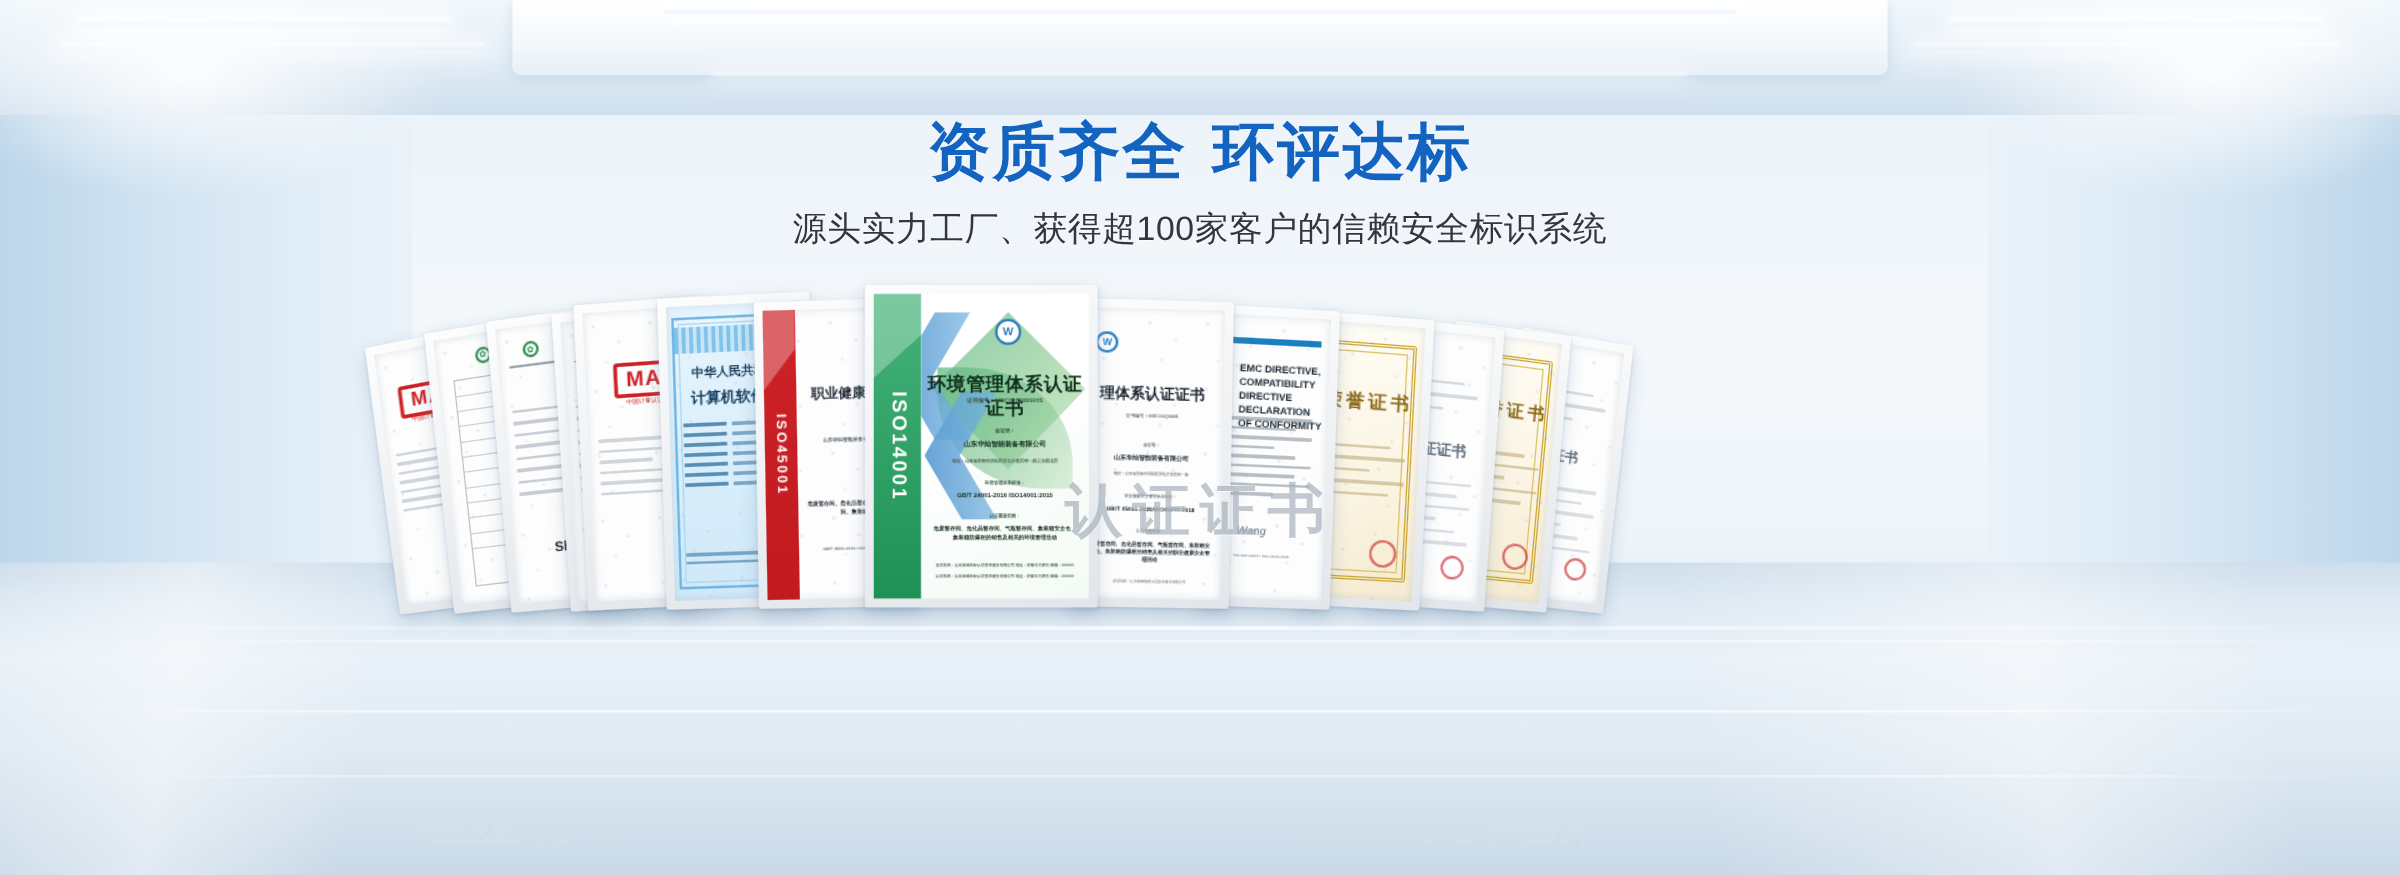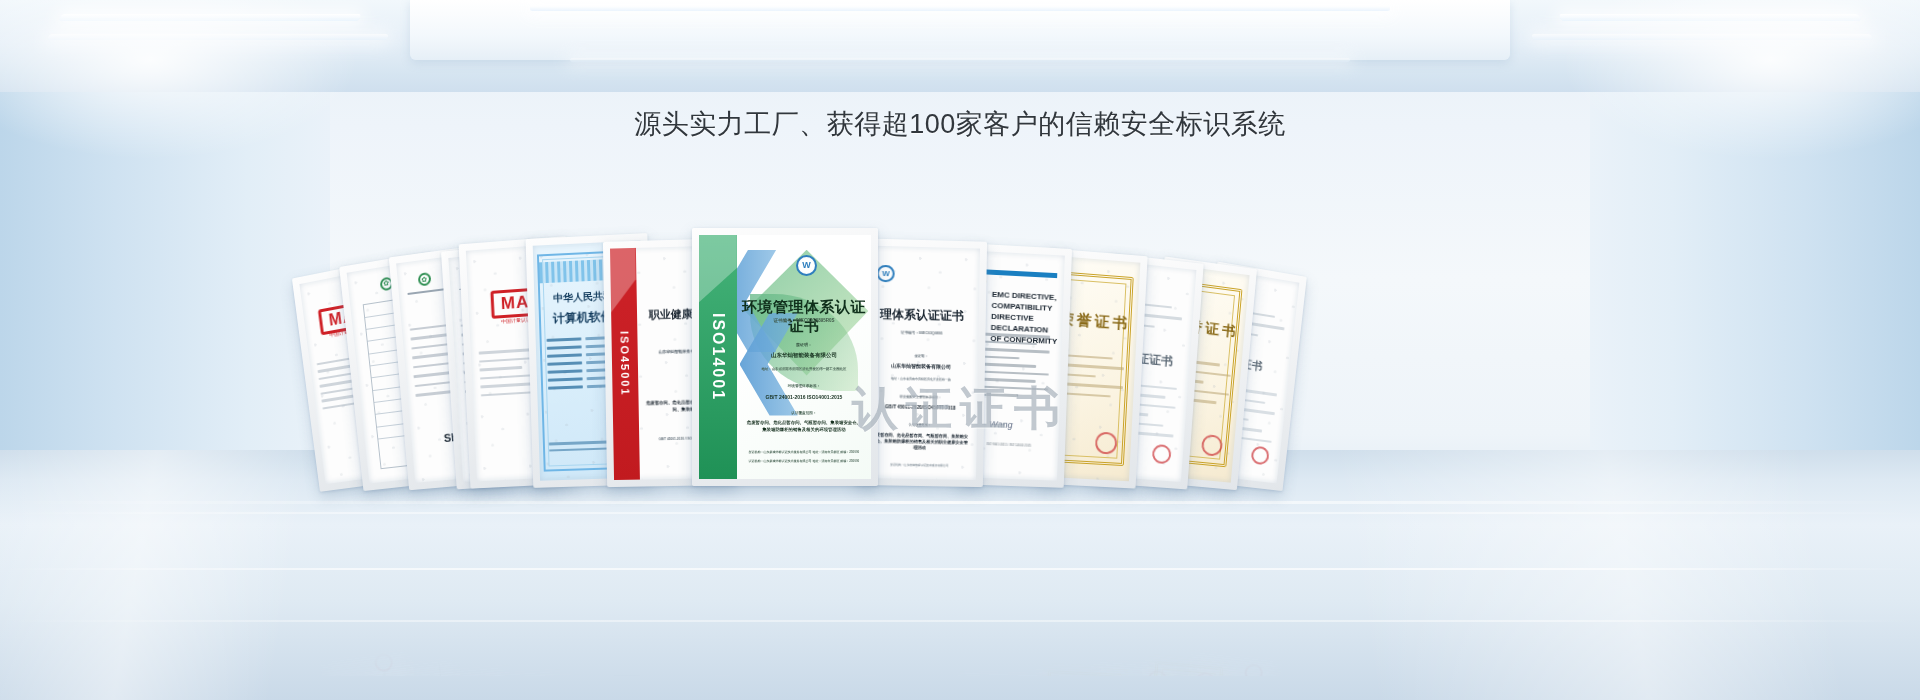--- a/index.html
+++ b/index.html
@@ -231,20 +231,23 @@
 
   <div class="floor">
     <div class="floor-sheen"></div>
     <div class="floor-line" style="top:62px;opacity:.55"></div>
     <div class="floor-line" style="top:118px;opacity:.75"></div>
     <div class="floor-line" style="top:170px;opacity:.5"></div>
   </div>
   <div class="floor-edge"></div>
 
   <div class="headings">
+    <div class="title">
+      <span>资质齐全</span><span class="gap"></span><span>环评达标</span>
+    </div>
     <div class="subtitle">源头实力工厂、获得超100家客户的信赖安全标识系统</div>
   </div>
 
   <div id="cert-row">
       <div class="cert" style="left: 318px; width: 92px; height: 218px; z-index: 1; transform: rotate(-7.5deg) perspective(700px) rotateY(-12deg);">
         <div class="paper">
           <div class="wm"></div>
           <div class="cma" style="font-size: 16px;">MA</div>
           <div class="cma-sub">中国计量认证</div>
           <div class="lines" style="top: 40%;">

